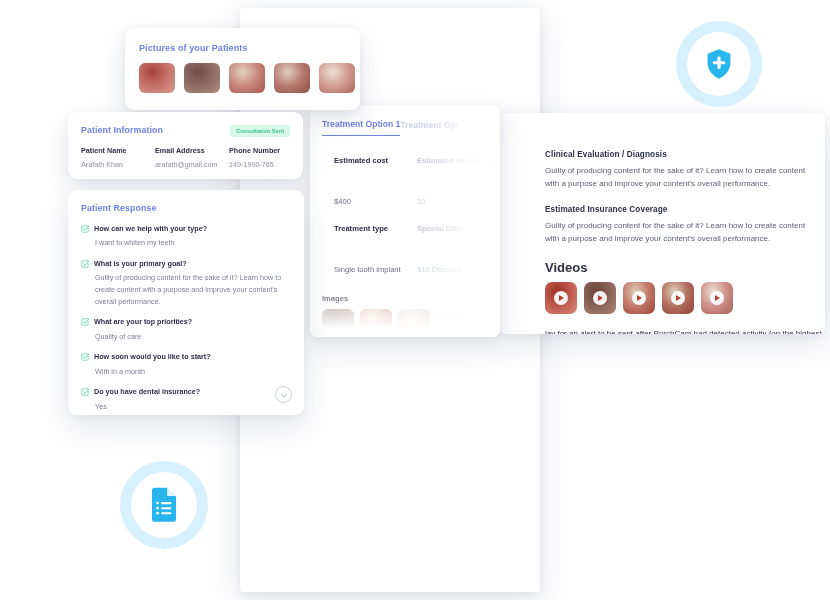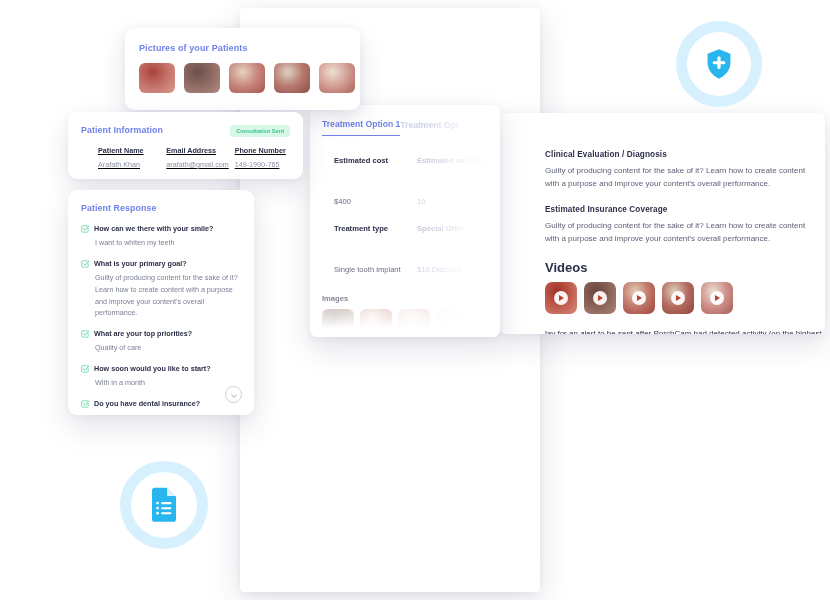--- a/index.html
+++ b/index.html
@@ -108,28 +108,28 @@
     left:68px;top:112px;width:235px;height:67px;
     background:#fff;border-radius:9px;
     box-shadow:0 10px 26px rgba(40,50,90,.12), 0 2px 8px rgba(40,50,90,.05);
   }
   .pi-head{display:flex;justify-content:space-between;padding:13px 13px 0 13px;}
   .pi-title{font-size:8.8px;font-weight:bold;color:#6f82ea;letter-spacing:.1px;}
   .badge{
     font-size:5.6px;color:#3ec28f;background:#d7f7e7;border-radius:3px;
     padding:3px 6px;font-weight:bold;white-space:nowrap;
   }
-  .pi-grid{display:flex;padding:9px 0 0 30px;text-decoration:underline;}
+  .pi-grid{display:flex;padding:9px 0 0 13px;}
   .pi-col{width:74px;}
   .pi-lbl{font-size:7.2px;font-weight:bold;color:#2c2f48;margin-bottom:5px;}
   .pi-val{font-size:7.2px;color:#8b90a3;}
 
   
   #patient-response-card{
-    left:68px;top:190px;width:186px;height:225px;
+    left:68px;top:190px;width:236px;height:225px;
     background:#fff;border-radius:9px;
     box-shadow:0 12px 30px rgba(40,50,90,.13), 0 2px 8px rgba(40,50,90,.05);
     overflow:hidden;
   }
   .pr-title{font-size:8.8px;font-weight:bold;color:#6f82ea;margin:13px 0 0 13px;letter-spacing:.1px;}
   .qa-list{margin:11px 0 0 0;padding:0 14px 0 13px;}
   .qa{display:flex;margin-bottom:10px;}
   .chk{
     width:7px;height:7px;flex:0 0 auto;margin:1px 6px 0 0;position:relative;
   }
@@ -287,21 +287,21 @@
     <div class="pr-title">Patient Response</div>
     <div class="qa-list" id="qa-list">
         <div class="qa">
           <span class="chk">
             <svg width="8" height="8" viewBox="0 0 12 12">
               <path d="M10.6 1.2 L2.2 1.2 C1.5 1.2 1.1 1.7 1.1 2.3 L1.1 9.7 C1.1 10.3 1.5 10.8 2.2 10.8 L9.6 10.8 C10.2 10.8 10.7 10.3 10.7 9.7 L10.7 5.2" fill="none" stroke="#4fd39a" stroke-width="1.1" stroke-linecap="round"></path>
               <path d="M3.6 5.6 L6.0 8.0 L11.4 2.0" fill="none" stroke="#4fd39a" stroke-width="1.3" stroke-linecap="round" stroke-linejoin="round"></path>
             </svg>
           </span>
           <div class="qa-body">
-            <div class="q">How can we there with your smile?</div>
+            <div class="q">How can we help with your type?</div>
             <div class="a">I want to whiten my teeth</div>
           </div>
         </div>
         <div class="qa">
           <span class="chk">
             <svg width="8" height="8" viewBox="0 0 12 12">
               <path d="M10.6 1.2 L2.2 1.2 C1.5 1.2 1.1 1.7 1.1 2.3 L1.1 9.7 C1.1 10.3 1.5 10.8 2.2 10.8 L9.6 10.8 C10.2 10.8 10.7 10.3 10.7 9.7 L10.7 5.2" fill="none" stroke="#4fd39a" stroke-width="1.1" stroke-linecap="round"></path>
               <path d="M3.6 5.6 L6.0 8.0 L11.4 2.0" fill="none" stroke="#4fd39a" stroke-width="1.3" stroke-linecap="round" stroke-linejoin="round"></path>
             </svg>
           </span>

